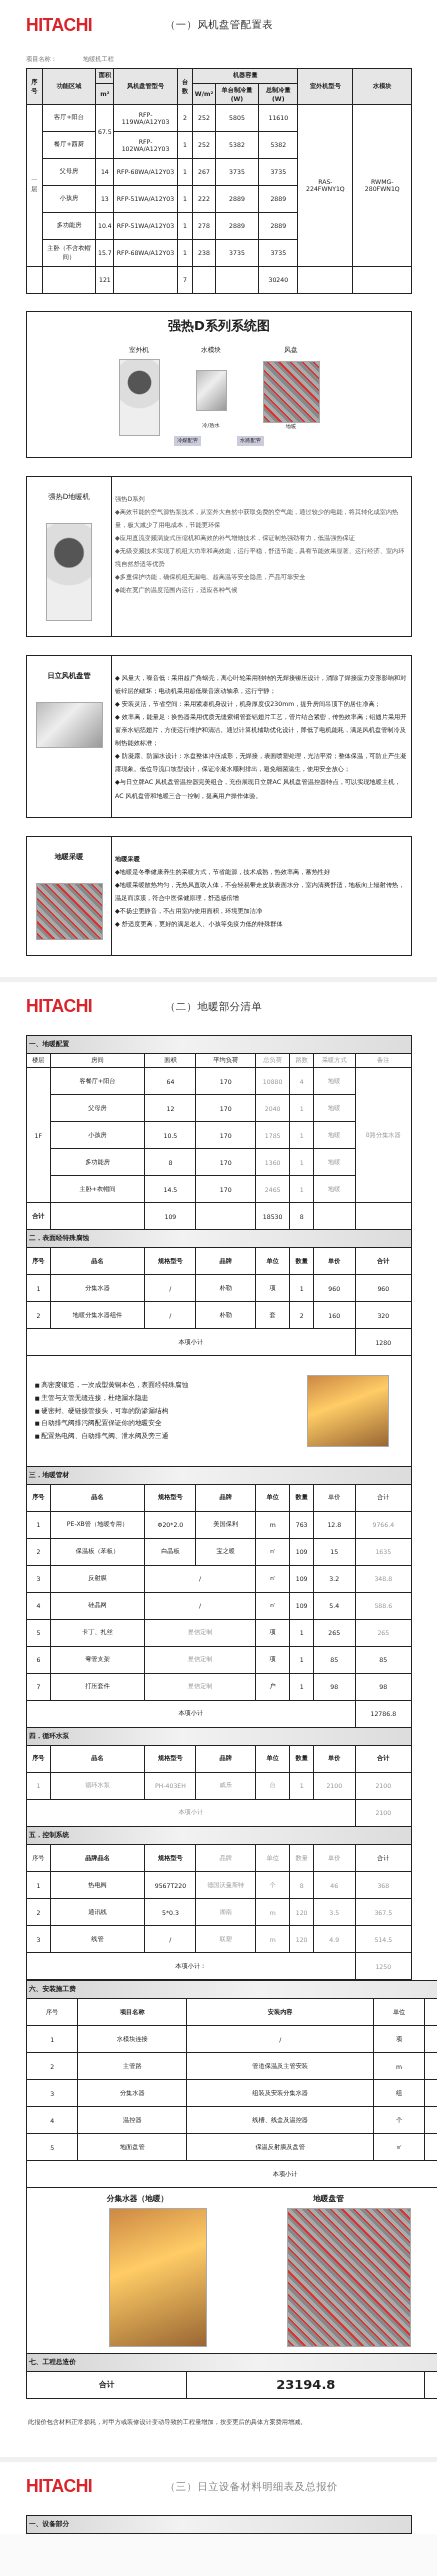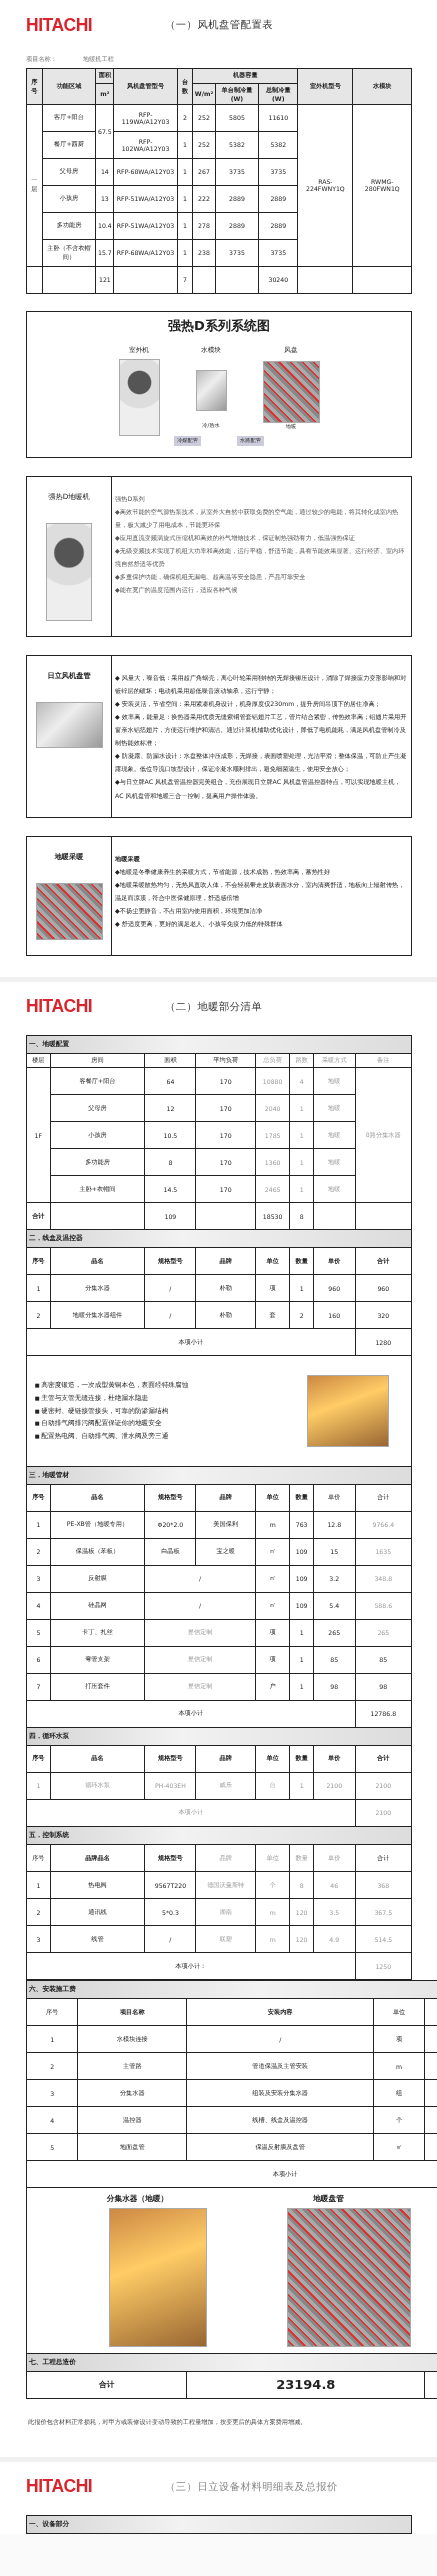--- a/index.html
+++ b/index.html
@@ -275,21 +275,21 @@
       <td></td>
       <td>109</td>
       <td></td>
       <td>18530</td>
       <td>8</td>
       <td></td>
           <td></td>
     </tr>
 
     <tr>
-          <td colspan="8" class="sect">二．线盒及温控器</td>
+          <td colspan="8" class="sect">二．表面经特殊腐蚀</td>
         </tr>
     <tr class="row-h">
       <td class="bold">序号</td>
       <td class="bold">品名</td>
       <td class="bold">规格型号</td>
       <td class="bold">品牌</td>
       <td class="bold">单位</td>
       <td class="bold">数量</td>
       <td class="bold">单价</td>
       <td class="bold">合计</td>

